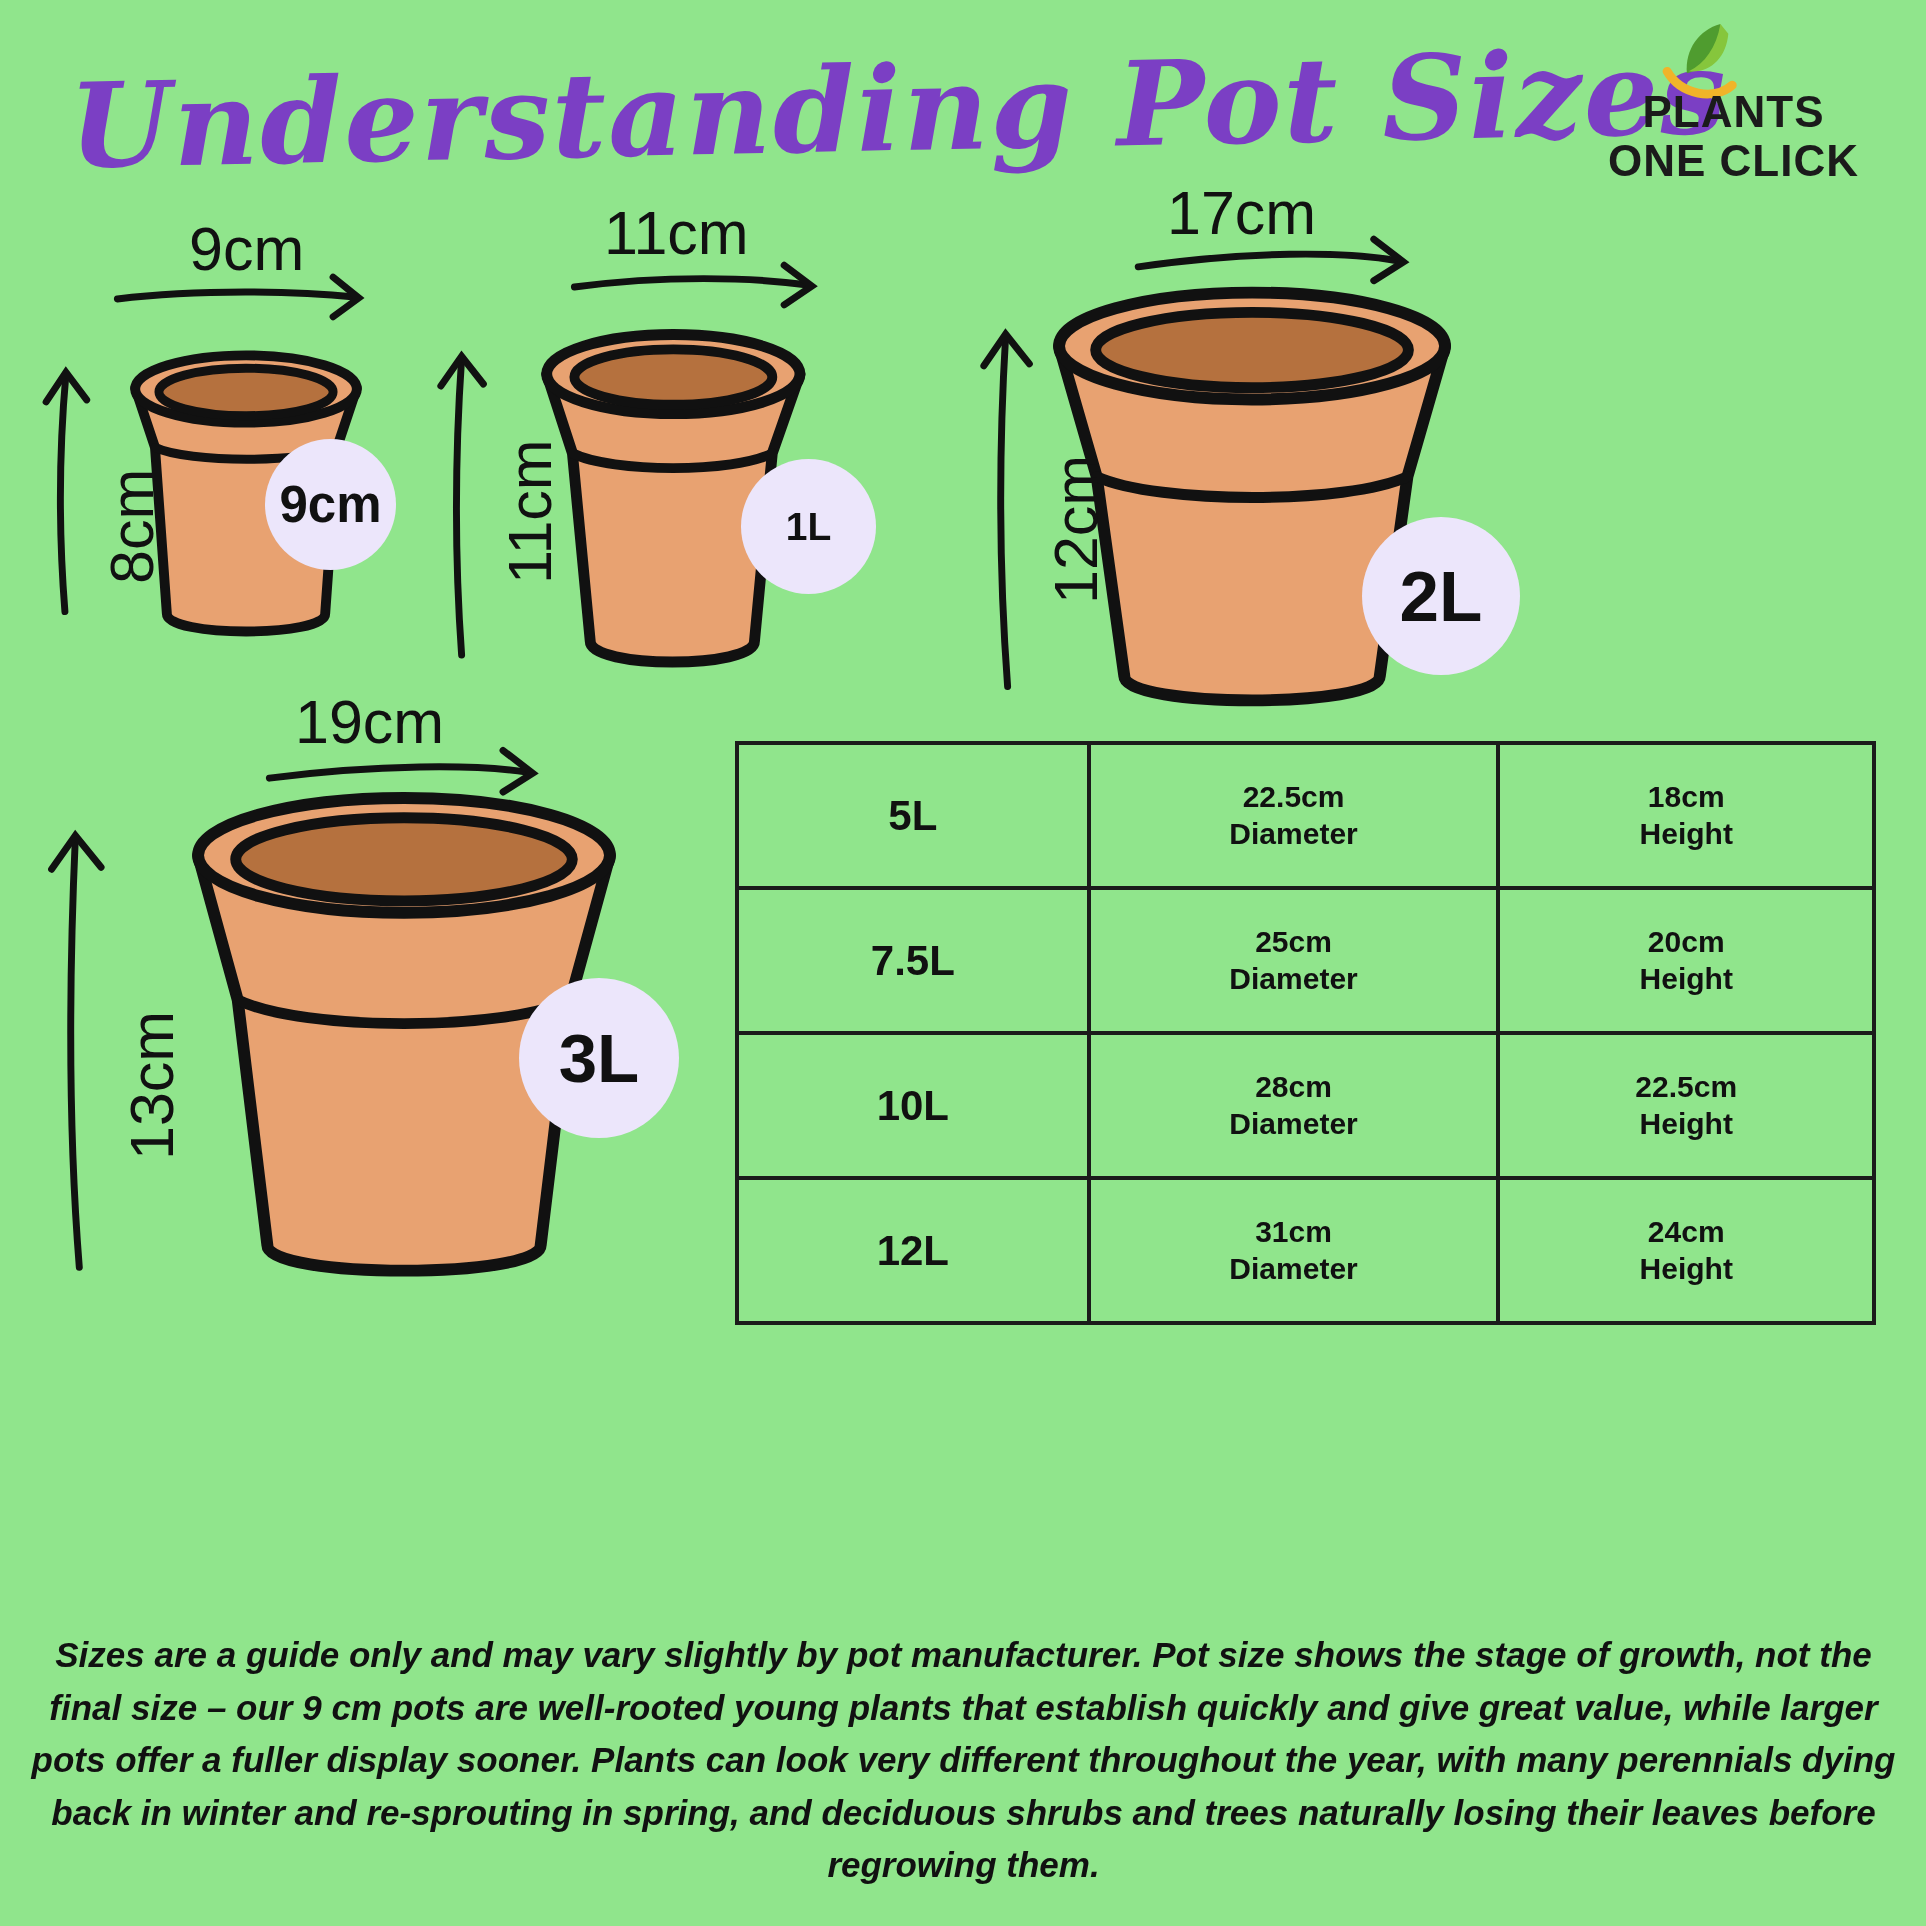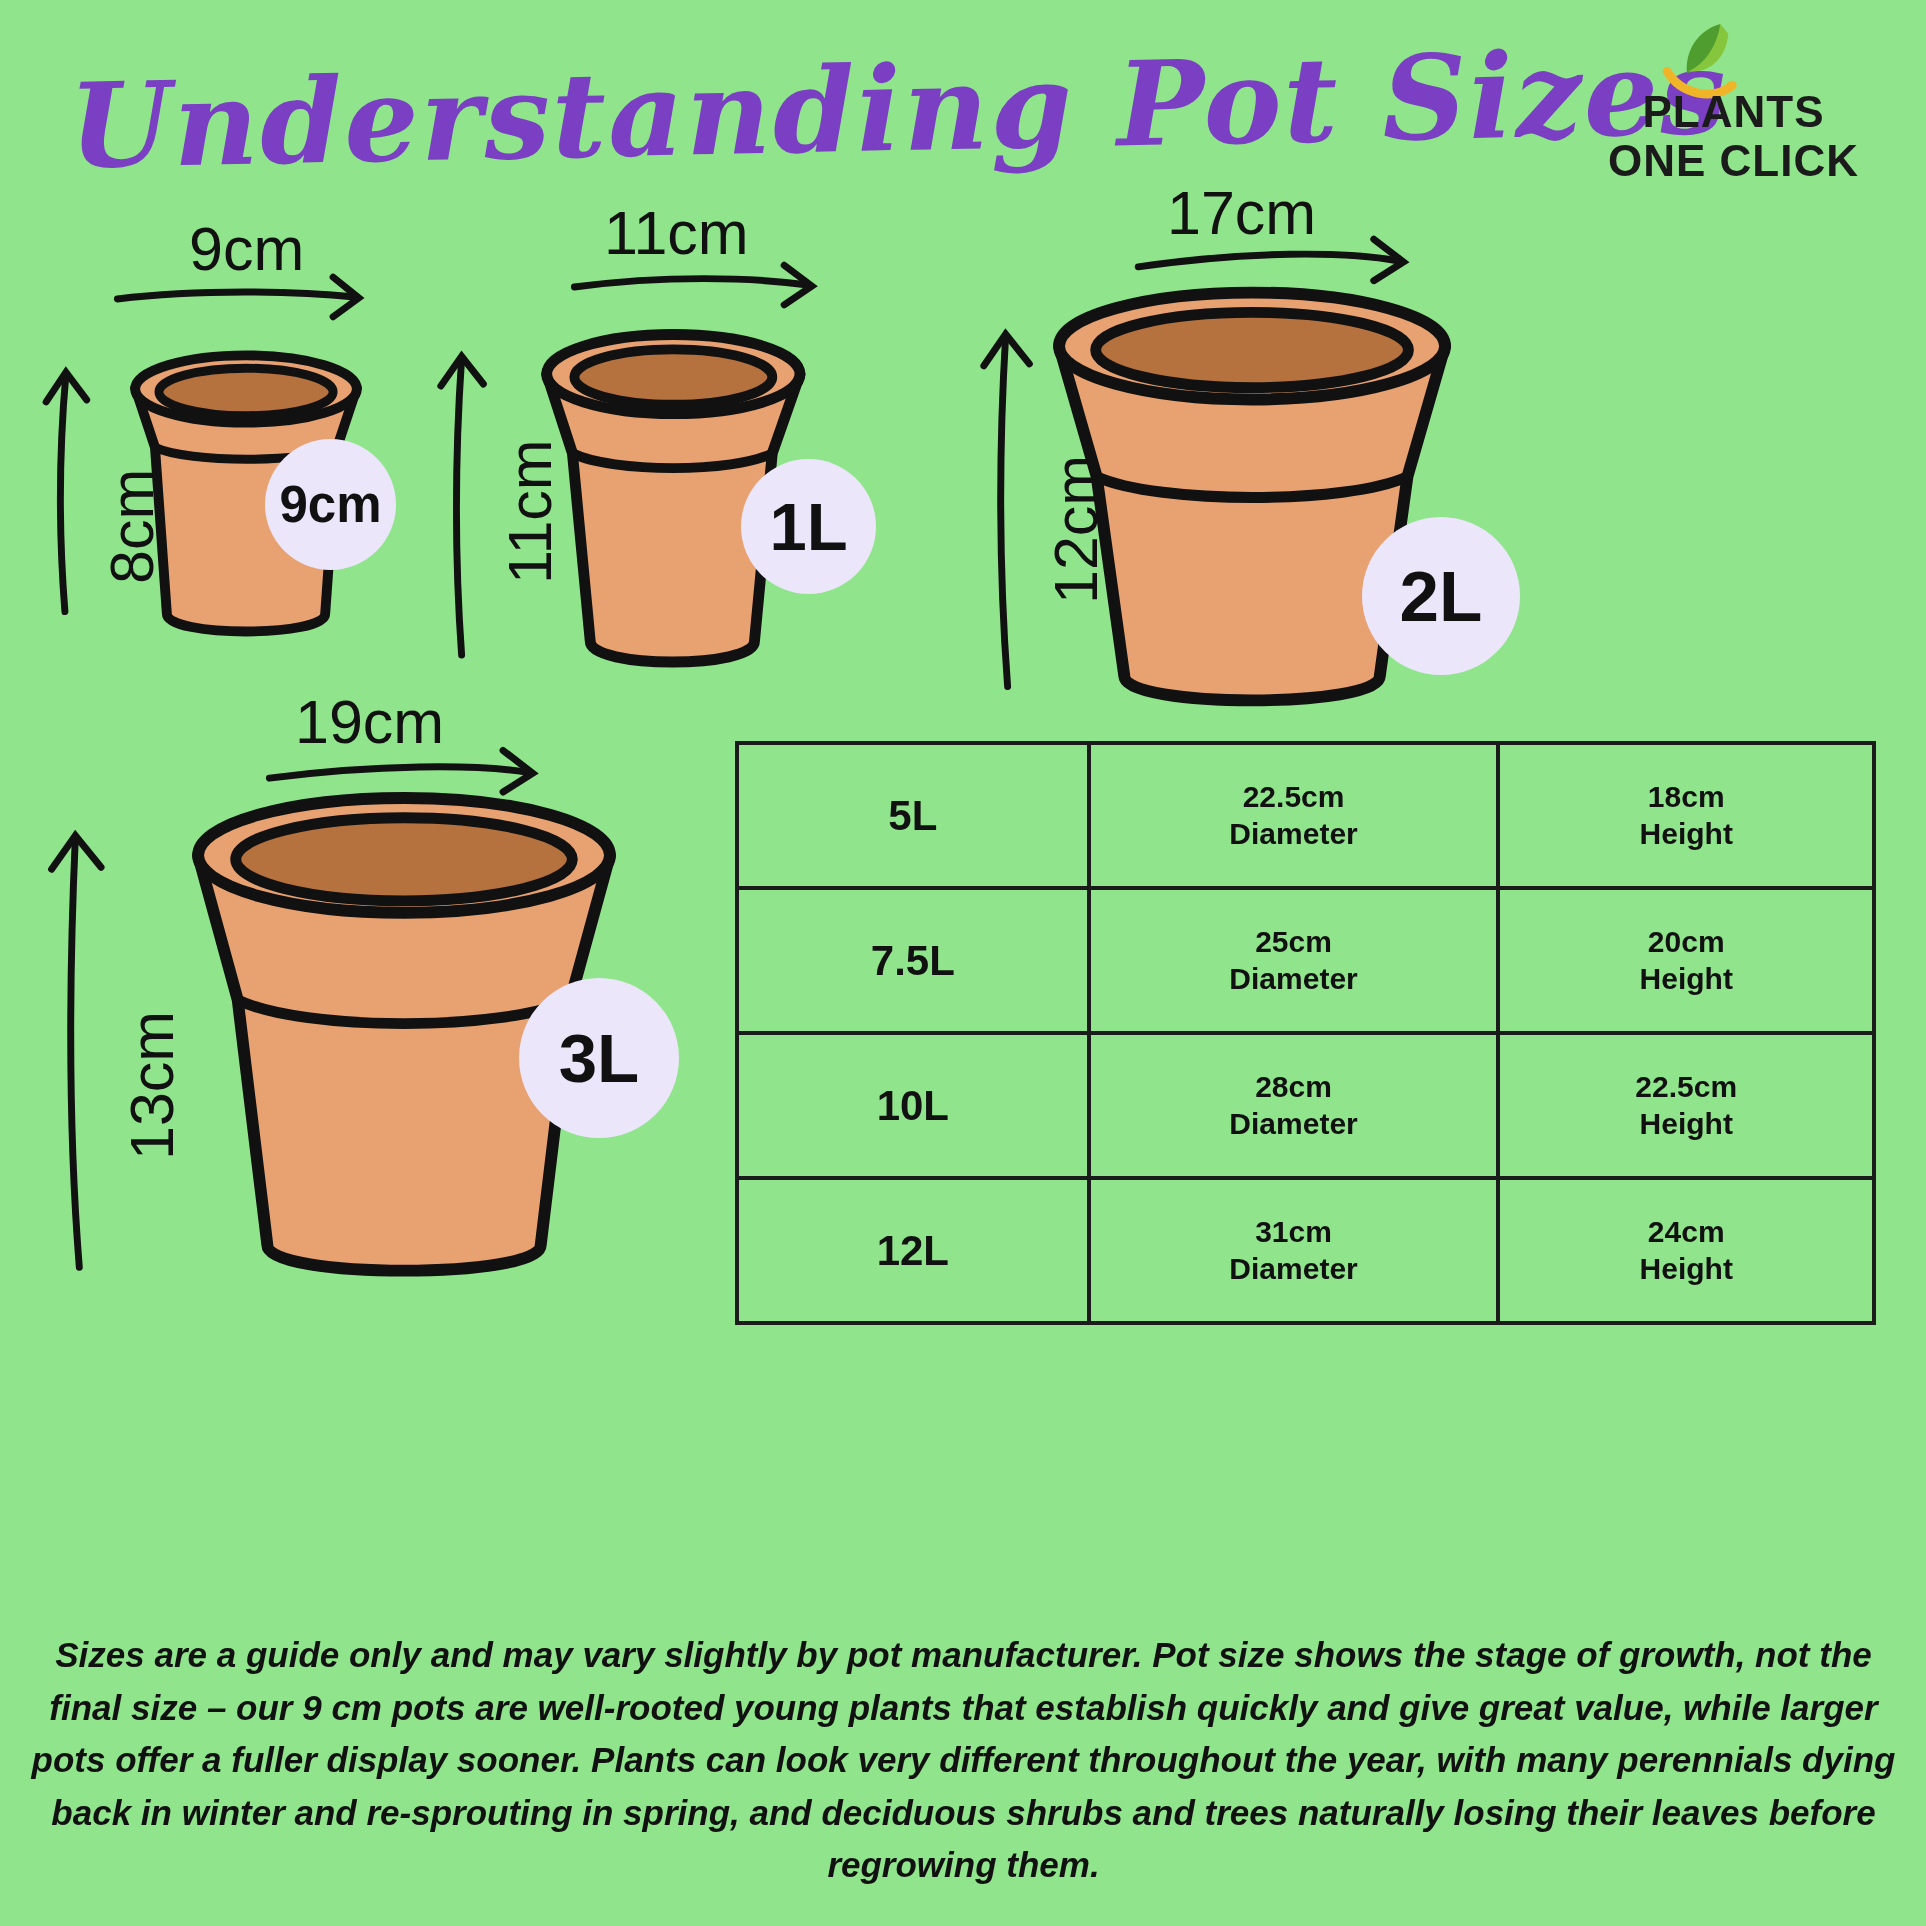--- a/index.html
+++ b/index.html
@@ -191,21 +191,21 @@
       <path d="M15 220 L36 190 L58 218" fill="none" stroke="#111" stroke-width="7" stroke-linecap="round"></path>
 
       <path d="M122 208 L378 208 L350 288 L332 478 C332 506 166 506 166 478 L148 288 Z" fill="#e8a271" stroke="#111" stroke-width="11" stroke-linejoin="round"></path>
       <ellipse cx="250" cy="208" rx="128" ry="40" fill="#e8a271" stroke="#111" stroke-width="11"></ellipse>
       <ellipse cx="250" cy="211" rx="100" ry="28" fill="#b5713e" stroke="#111" stroke-width="10"></ellipse>
       <path d="M148 288 C188 308 312 308 350 288" fill="none" stroke="#111" stroke-width="10" stroke-linecap="round"></path>
     </svg>
     <div class="dim-h" style="left:178px; top:30px;">11cm</div>
     <div class="dim-v" style="left:69px; top:416px;">11cm</div>
   </div>
-  <div class="badge" style="left:741px; top:459px; width:135px; height:135px; font-size:67px;">1L</div>
+  <div class="badge" style="left:741px; top:459px; width:135px; height:135px; font-size:39px;">1L</div>
 
   <div class="pot-group" style="left:950px; top:158px; width:614px; height:574px;">
     <svg class="pot-svg" width="614" height="574" viewBox="0 0 620 580">
       <path d="M190 110 C300 94 400 94 452 104" fill="none" stroke="#111" stroke-width="7" stroke-linecap="round"></path>
       <path d="M428 82 L458 105 L428 124" fill="none" stroke="#111" stroke-width="7" stroke-linecap="round"></path>
       <path d="M58 534 C48 400 50 280 56 180" fill="none" stroke="#111" stroke-width="7" stroke-linecap="round"></path>
       <path d="M34 210 L56 178 L80 208" fill="none" stroke="#111" stroke-width="7" stroke-linecap="round"></path>
 
       <path d="M110 190 L500 190 L462 322 L434 524 C434 556 176 556 176 524 L148 322 Z" fill="#e8a271" stroke="#111" stroke-width="12" stroke-linejoin="round"></path>
       <ellipse cx="305" cy="190" rx="195" ry="54" fill="#e8a271" stroke="#111" stroke-width="12"></ellipse>

